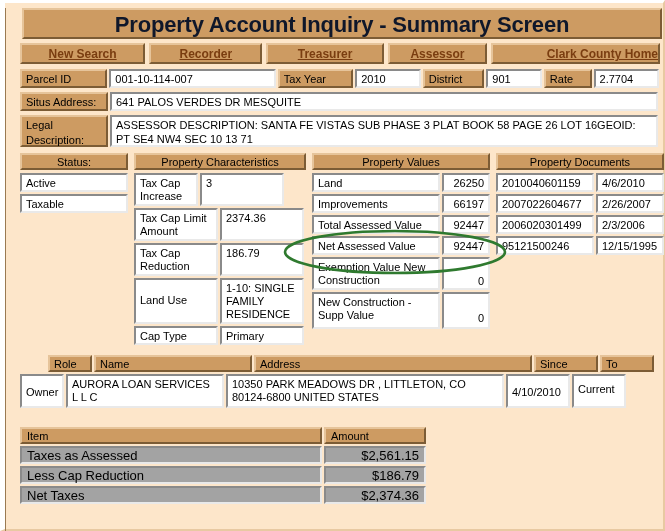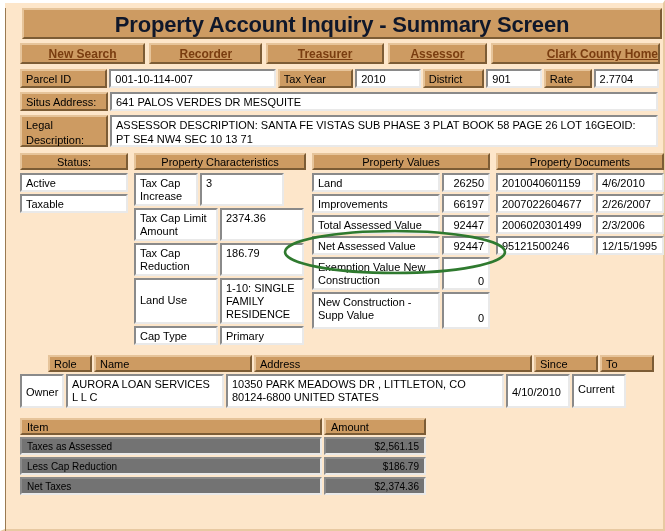--- a/index.html
+++ b/index.html
@@ -159,28 +159,29 @@
     padding:0 5px;
   }
   .sum-title span { text-decoration: underline; }
   .sum-head { display:flex; gap:2px; margin-top:2px; }
   .sum-head div {
     box-sizing:border-box;
     height:17px;
     line-height:15px;
     font-size:11px;
     padding:0 5px;
+    margin-top:9px;
   }
   .sum-row { display:flex; gap:2px; margin-top:2px; }
   .sum-row div {
     box-sizing:border-box;
-    background:#737373;
+    background:#a3a3a3;
     height:18px;
     line-height:16px;
-    font-size:10px;
+    font-size:13px;
     padding:0 5px;
   }
   .sum-c1 { width: 302px; }
   .sum-c2 { width: 102px; text-align: right; }
 
   
   #highlight {
     position: absolute;
     left: 276px;
     top: 220px;

